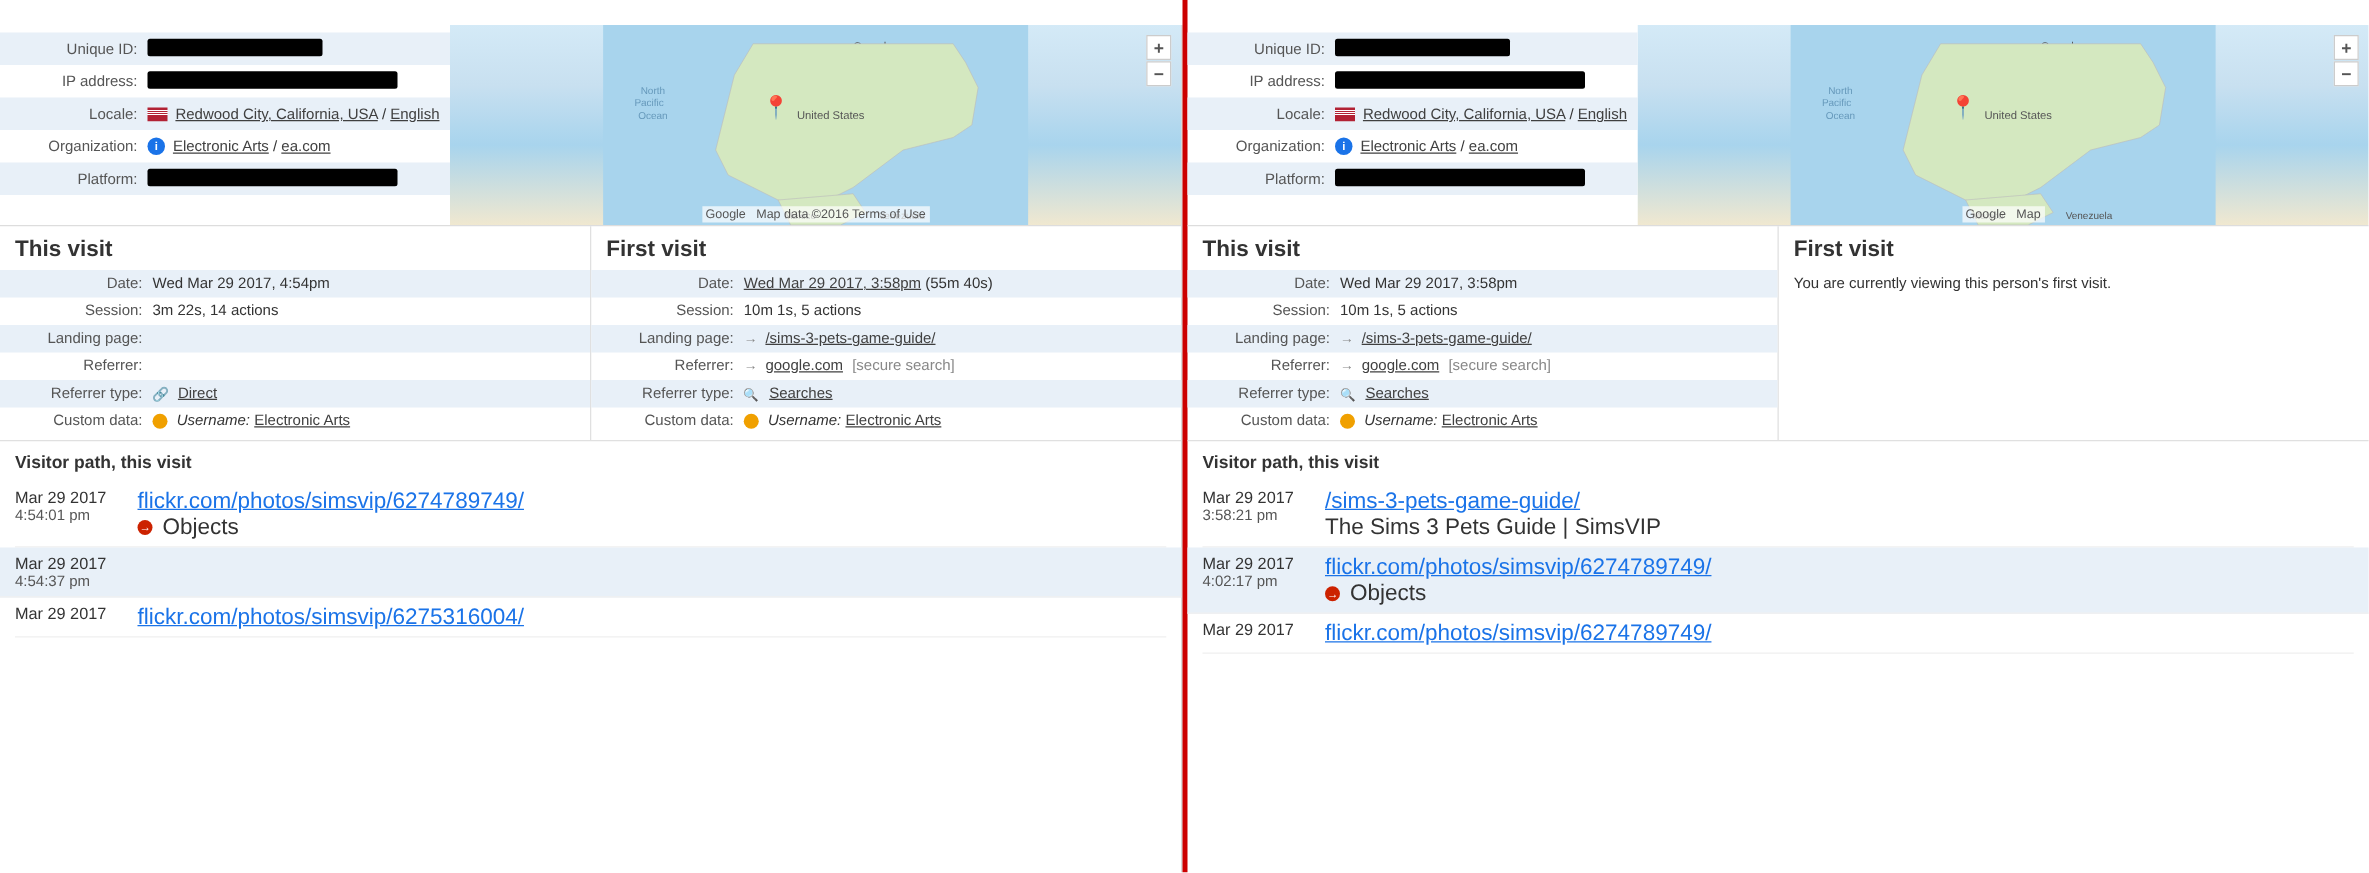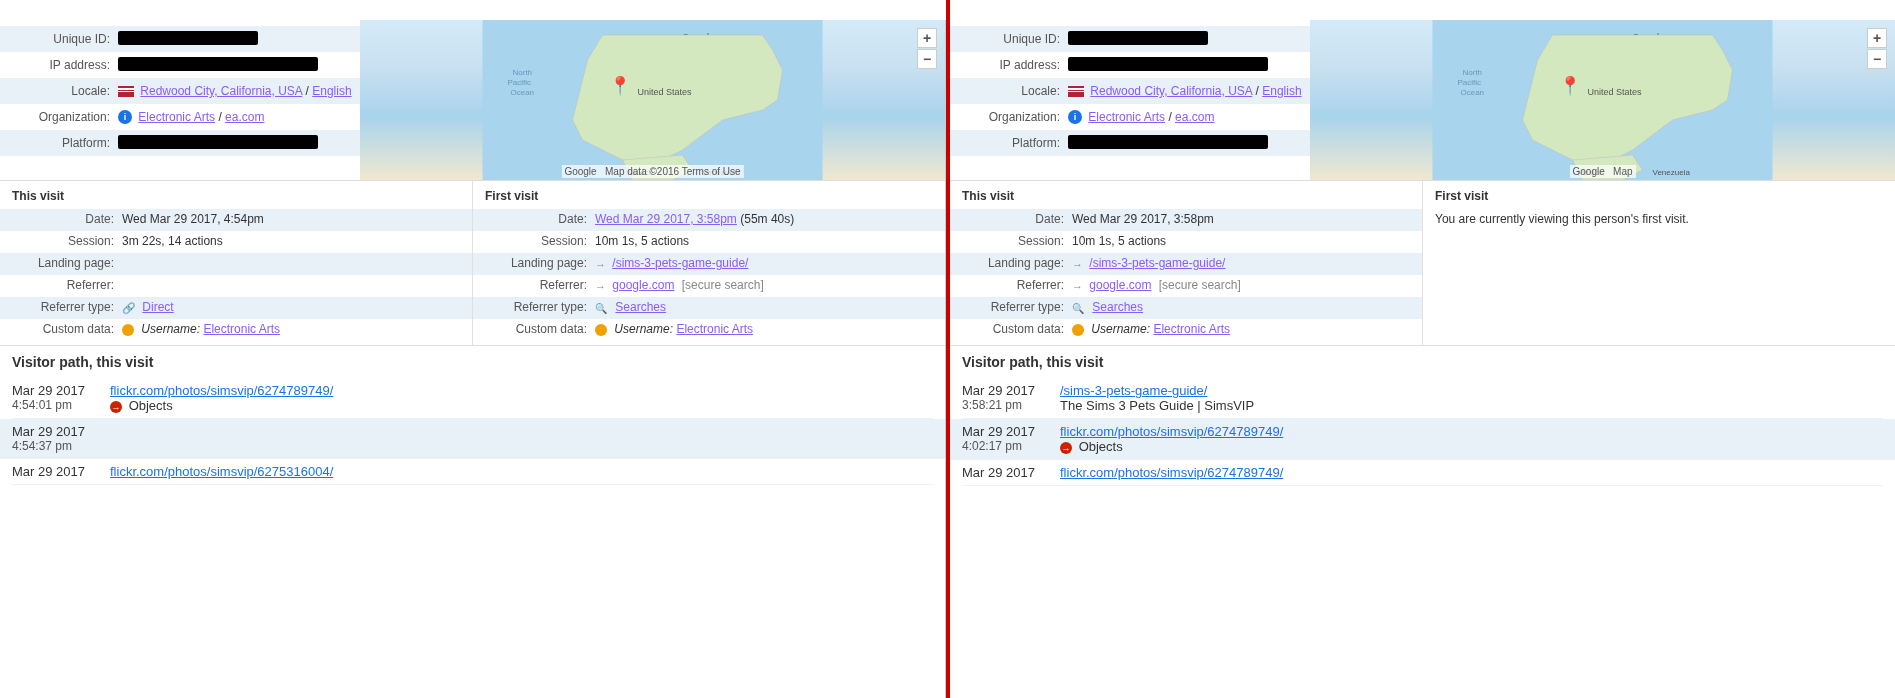--- a/index.html
+++ b/index.html
@@ -63,21 +63,21 @@
     
     .redacted-box {
       display: inline-block;
       background: #000;
       height: 14px;
       border-radius: 2px;
     }
     .redacted-md { width: 140px; }
     .redacted-lg { width: 200px; }
     
-    .link { color: #8b5cf6; text-decoration: underline; cursor: pointer; }
+    .link { color: #404040; text-decoration: underline; cursor: pointer; }
     
     
     .map-block {
       flex: 1;
       min-width: 200px;
       position: relative;
       overflow: hidden;
     }
     
     .map-container {
@@ -138,21 +138,21 @@
     
     .visit-block {
       flex: 1;
       padding: 8px 12px 4px 12px;
       border-right: 1px solid #e0e0e0;
     }
     
     .visit-block:last-child { border-right: none; }
     
     .visit-title {
-      font-size: 12px;
+      font-size: 18px;
       font-weight: bold;
       color: #333;
       margin-bottom: 6px;
     }
     
     .visit-row {
       display: flex;
       align-items: flex-start;
       padding: 3px 0;
       min-height: 22px;
@@ -229,21 +229,21 @@
       min-width: 90px;
       font-size: 12px;
       color: #333;
     }
     
     .path-date { font-size: 13px; }
     .path-time { font-size: 12px; color: #555; }
     
     .path-content {
       flex: 1;
-      font-size: 13px;
+      font-size: 18px;
     }
     
     .path-link { color: #1a73e8; text-decoration: underline; cursor: pointer; }
     
     .red-circle-icon {
       display: inline-block;
       width: 12px;
       height: 12px;
       background: #cc2200;
       border-radius: 50%;

